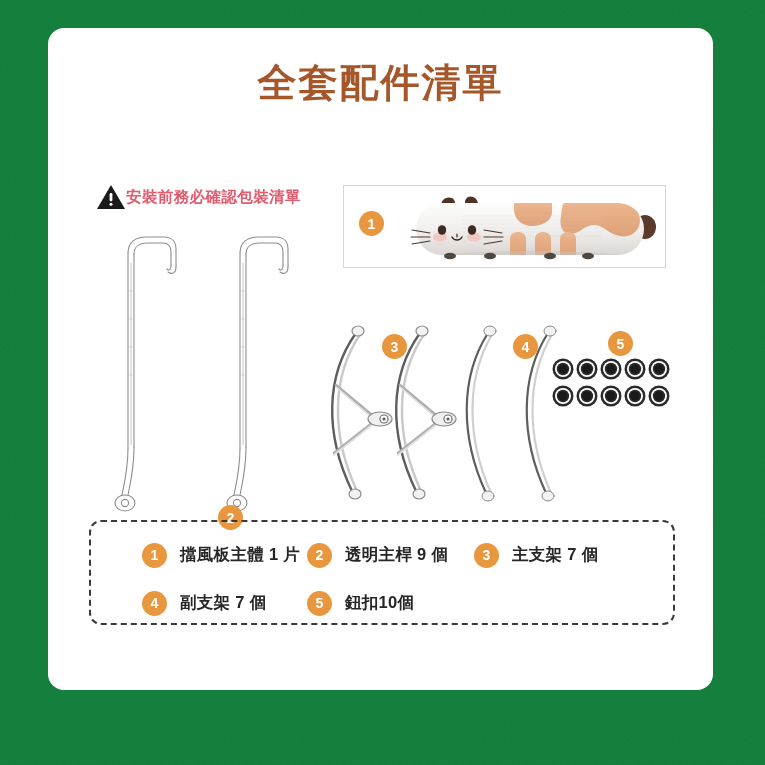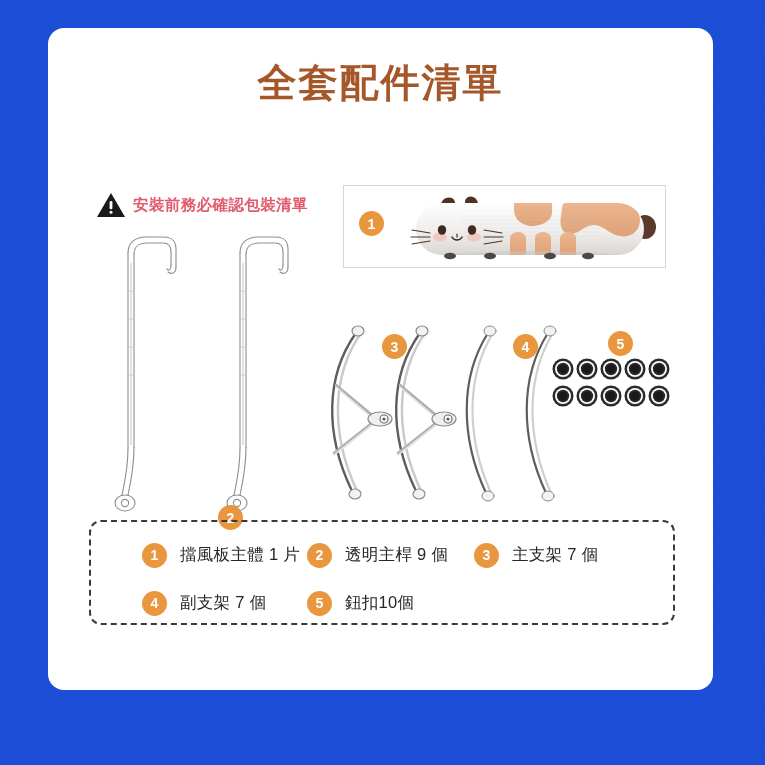--- a/index.html
+++ b/index.html
@@ -11,21 +11,21 @@
     width: 765px;
     height: 765px;
     font-family: "Liberation Sans", sans-serif;
     overflow: hidden;
   }
 
   #page {
     position: relative;
     width: 765px;
     height: 765px;
-    background: #1d4ed8;
+    background: #15803d;
   }
   
   #page::before {
     content: "";
     position: absolute;
     inset: 0;
     background-image:
       radial-gradient(circle at 13% 21%, rgba(0,0,0,0.018) 0 1px, transparent 1px),
       radial-gradient(circle at 47% 63%, rgba(0,0,0,0.015) 0 1px, transparent 1px),
       radial-gradient(circle at 78% 37%, rgba(0,0,0,0.016) 0 1px, transparent 1px),
@@ -56,24 +56,23 @@
     letter-spacing: 2px;
     color: #a5572a;
     font-family: "Liberation Sans", sans-serif;
     white-space: nowrap;
   }
 
   
   #warning {
     position: absolute;
     left: 48px;
-    top: 164px;
+    top: 156px;
     display: flex;
     align-items: center;
-    gap: 7px;
   }
   #warn-tri {
     width: 30px;
     height: 27px;
     flex: 0 0 auto;
     position: relative;
   }
   #warn-lines {
     display: flex;
     flex-direction: column;
@@ -158,21 +157,21 @@
     font-weight: bold;
     display: flex;
     align-items: center;
     justify-content: center;
     flex: 0 0 auto;
     line-height: 1;
   }
   .ltext {
     font-size: 16.5px;
     color: #262626;
-    font-weight: normal;
+    font-weight: bold;
     white-space: nowrap;
     letter-spacing: 0.3px;
   }
   
   #li1 { left: 51px; }
   #li2 { left: 216px; }
   #li3 { left: 383px; }
   
   #li4 { left: 51px; }
   #li5 { left: 216px; }

